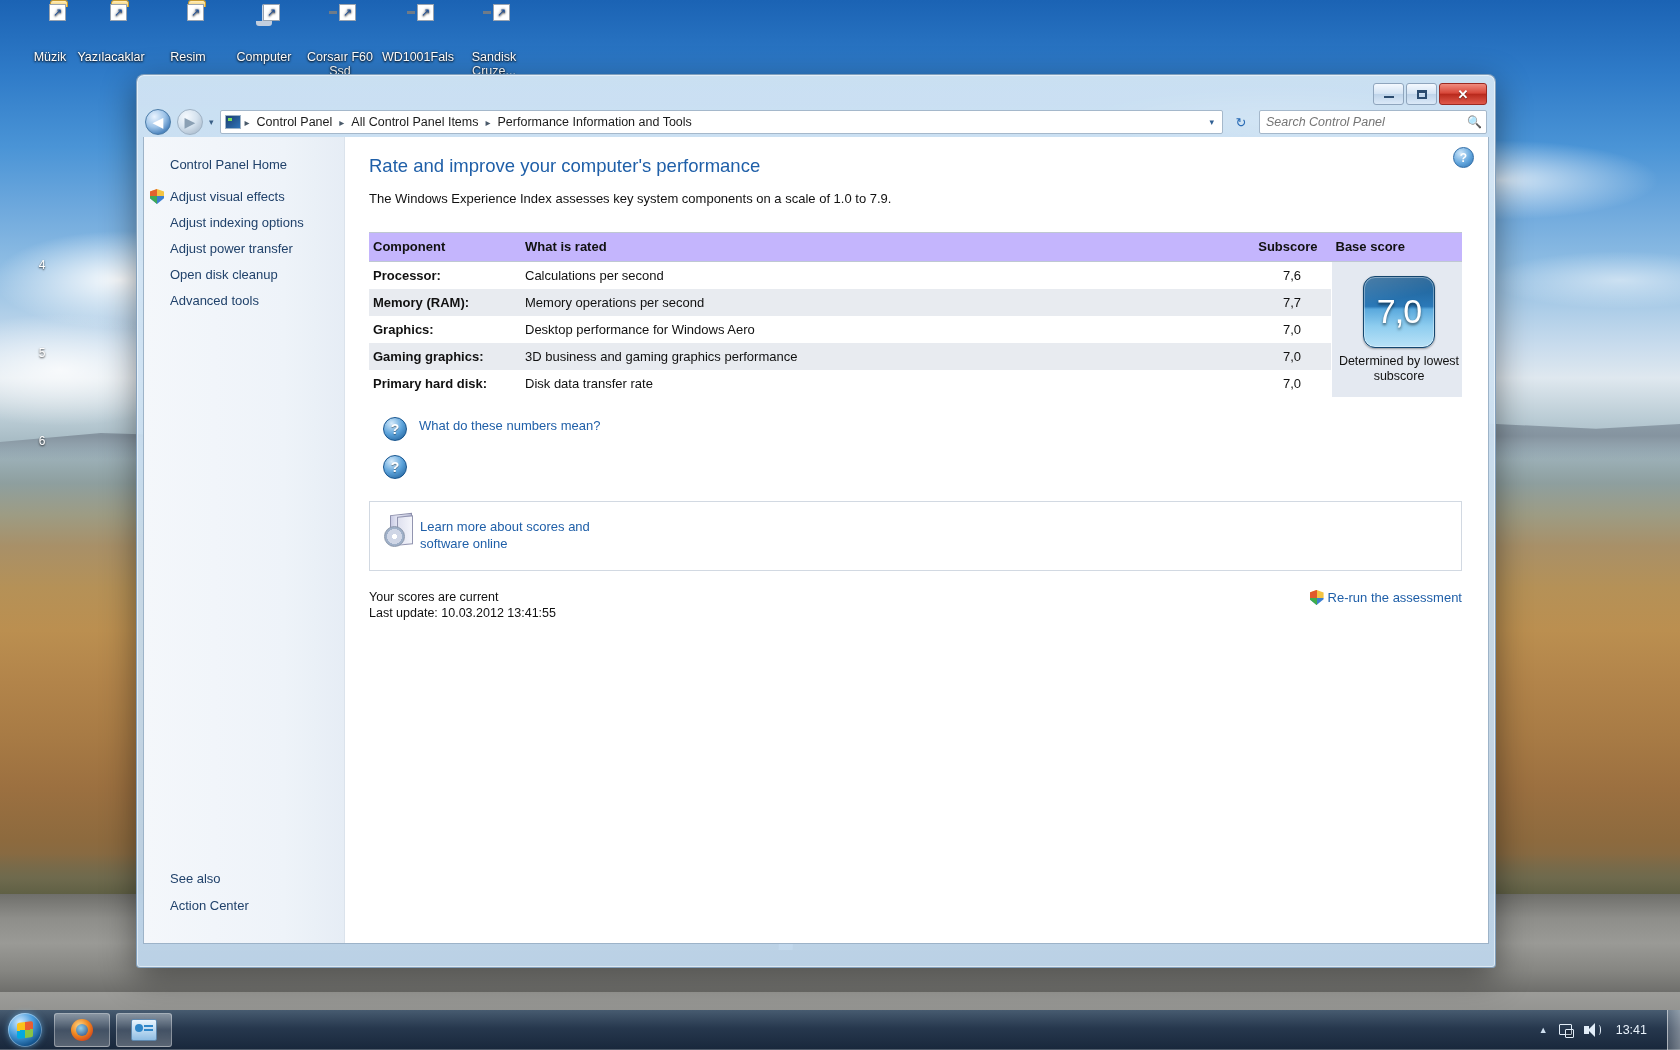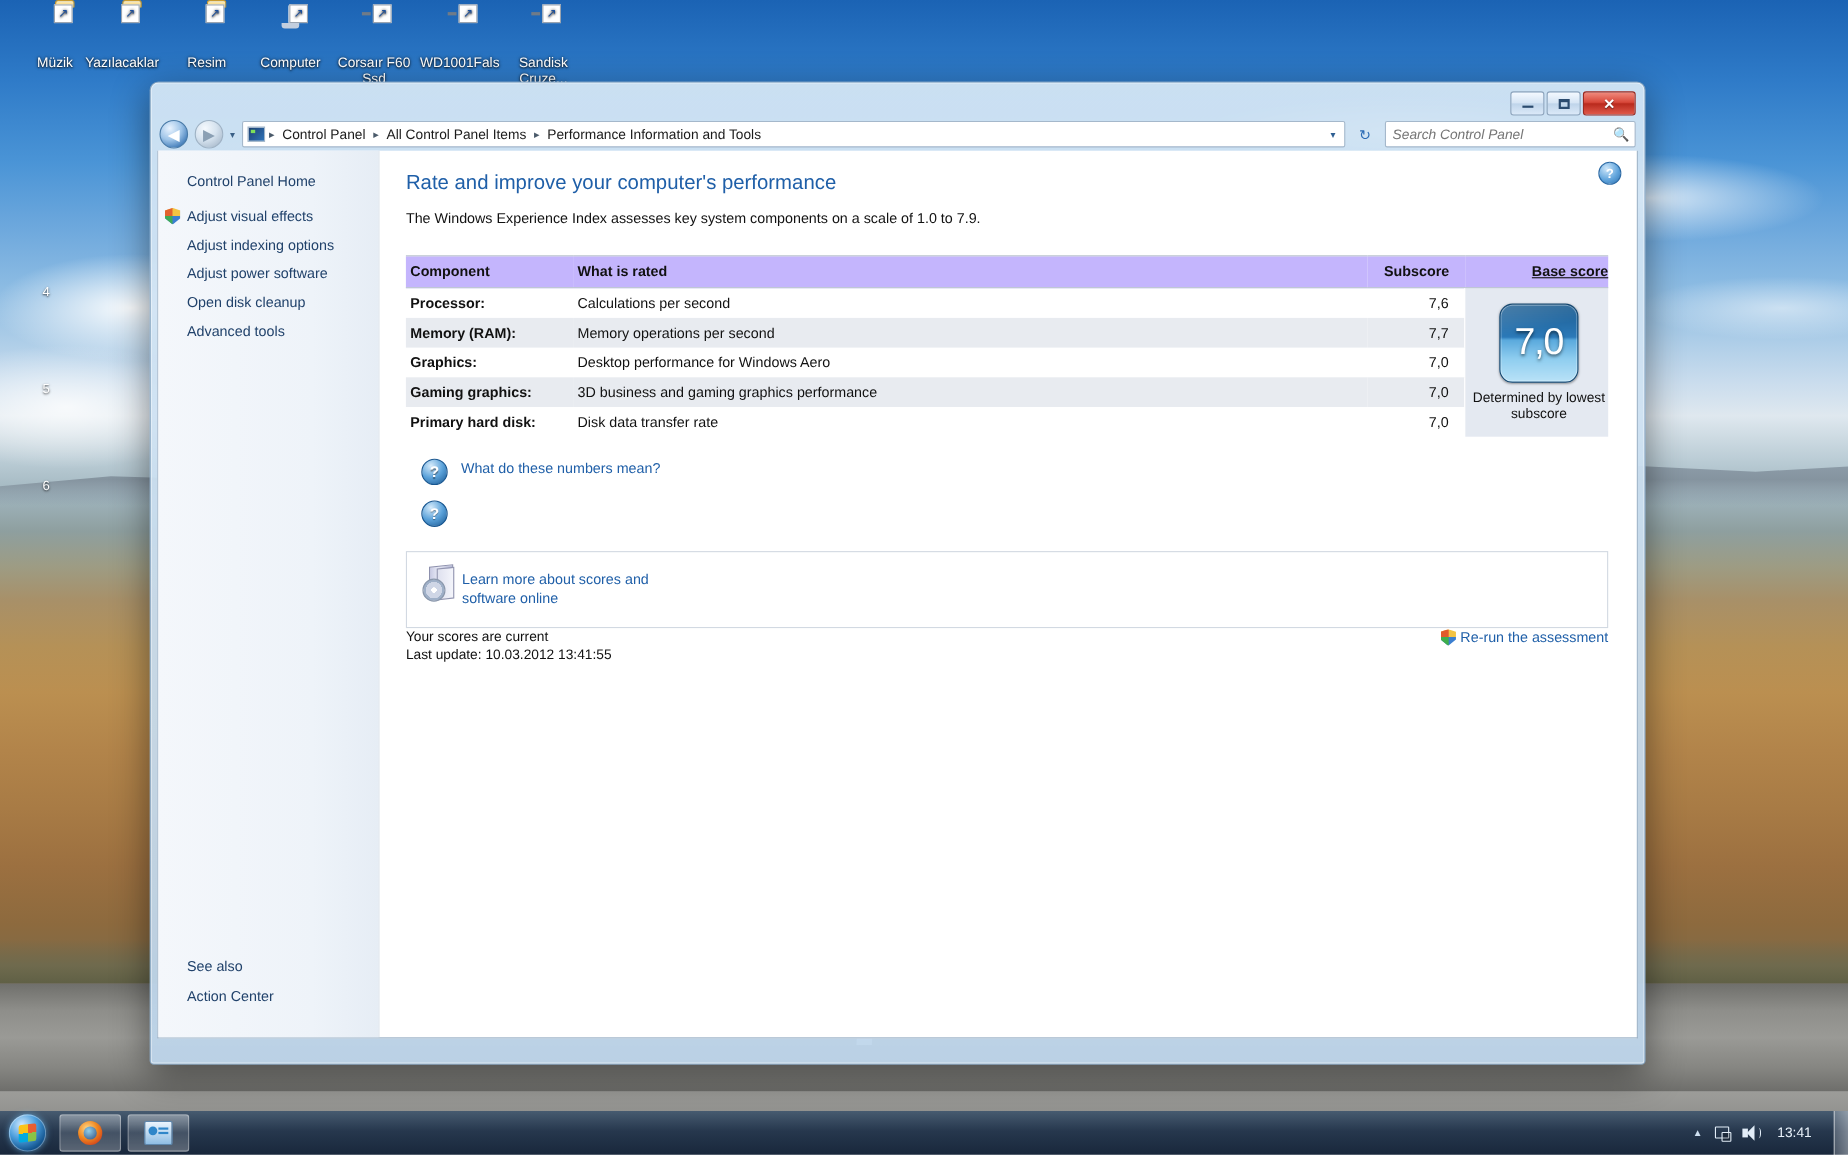--- a/index.html
+++ b/index.html
@@ -242,27 +242,27 @@
   }
   .intro{margin:0 0 26px 0;font-size:13px;color:#111;}
 
   table.scores{width:100%;border-collapse:collapse;font-size:13px;}
   table.scores th{
     text-align:left;font-weight:bold;font-size:13px;color:#111;
     padding:6px 0 7px 4px;border-top:1px solid #bfc8d2;border-bottom:1px solid #bfc8d2;
     background:#c4b5fd;
   }
   table.scores th.num{text-align:right;padding-right:14px;}
-  table.scores th.base{text-align:right;width:126px;text-decoration:underline;}
+  table.scores th.base{text-align:left;width:126px;}
   table.scores td{
     padding:6px 0 6px 4px;vertical-align:middle;color:#111;
   }
   table.scores td.cmp{font-weight:bold;width:148px;}
   table.scores td.desc{width:auto;padding-right:20px;}
-  table.scores td.num{text-align:right;padding-right:14px;width:70px;}
+  table.scores td.num{text-align:center;padding-right:4px;width:70px;}
   tr.z td{background:#e8ebf0;}
   tr.z td.cmp,tr.z td.desc,tr.z td.num{background:#e8ebf0;}
   td.basecell{
     width:126px;background:#e4e9f1;text-align:center;vertical-align:middle;
     border-left:1px solid #fff;
   }
   .score-box{
     width:70px;height:70px;margin:0 auto 6px;border-radius:12px;
     background:linear-gradient(to bottom,#1d5d91 0%,#2b79b8 42%,#5aa9dd 46%,#8ecdef 70%,#b9e2f7 100%);
     border:1px solid #15466e;
@@ -328,21 +328,21 @@
     background:linear-gradient(to right,#dfe1ef,#f4f5fb);
     border:1px solid #9295b0;transform:skewY(-6deg);
   }
   .cdbox .disc{
     position:absolute;left:0;bottom:1px;width:19px;height:19px;border-radius:50%;
     background:radial-gradient(circle at 50% 50%,#fff 0 18%,#cfd6e6 19% 55%,#9fb0c8 56% 100%);
     border:1px solid #8a97ab;
   }
 
   .status{
-    display:flex;justify-content:space-between;align-items:flex-start;
+    margin-top:18px;display:flex;justify-content:space-between;align-items:flex-start;
     font-size:12.5px;color:#111;line-height:16px;
   }
   .rerun{display:flex;align-items:center;gap:4px;}
   .shield-sm{
     width:14px;height:15px;position:relative;
     background:linear-gradient(to bottom,#f4c443 0 50%,#3c7fd0 50% 100%);
     clip-path:polygon(50% 0,100% 16%,100% 62%,50% 100%,0 62%,0 16%);
   }
   .shield-sm:after{
     content:"";position:absolute;left:0;top:0;width:50%;height:100%;
@@ -549,21 +549,21 @@
       <div class="side-head">Control Panel Home</div>
 
       <div class="side-item">
         <span class="shield"></span>
         <span>Adjust visual effects</span>
       </div>
       <div class="side-item">
         <span>Adjust indexing options</span>
       </div>
       <div class="side-item">
-        <span>Adjust power software</span>
+        <span>Adjust power transfer</span>
       </div>
       <div class="side-item">
         <span>Open disk cleanup</span>
       </div>
       <div class="side-item">
         <span>Advanced tools</span>
       </div>
 
       <div class="see-also">
         <div class="sa-title">See also</div>

